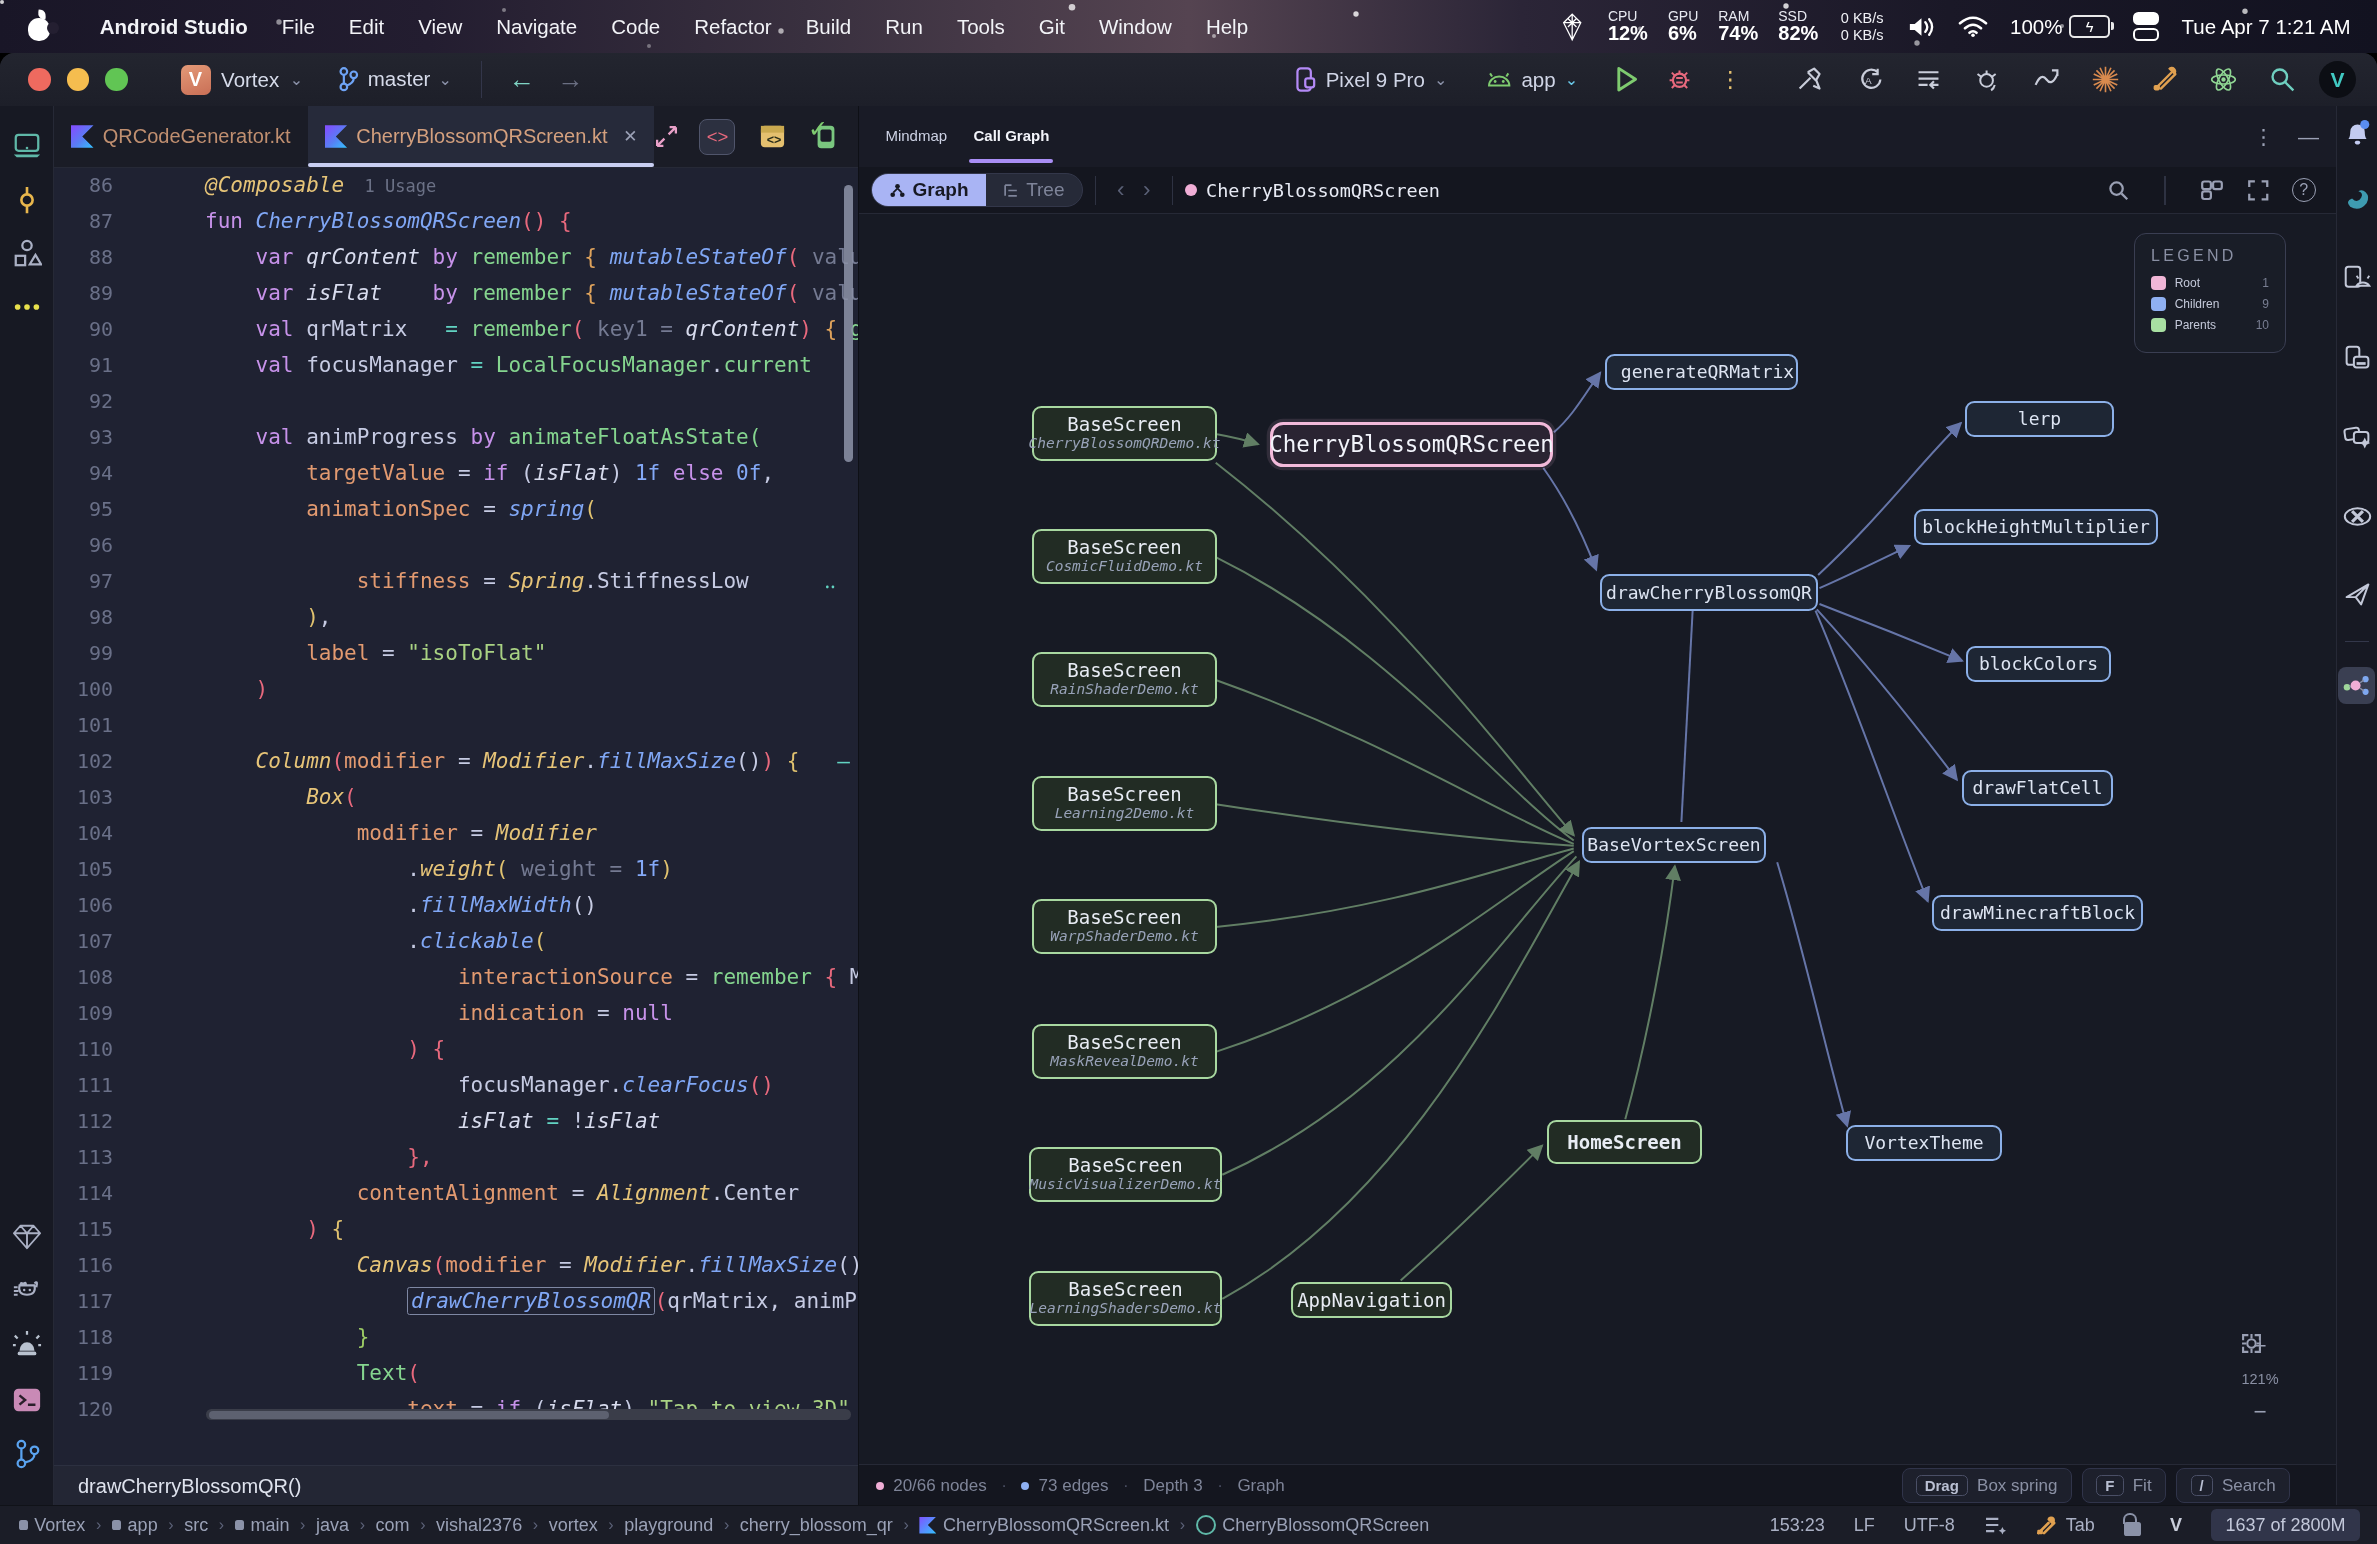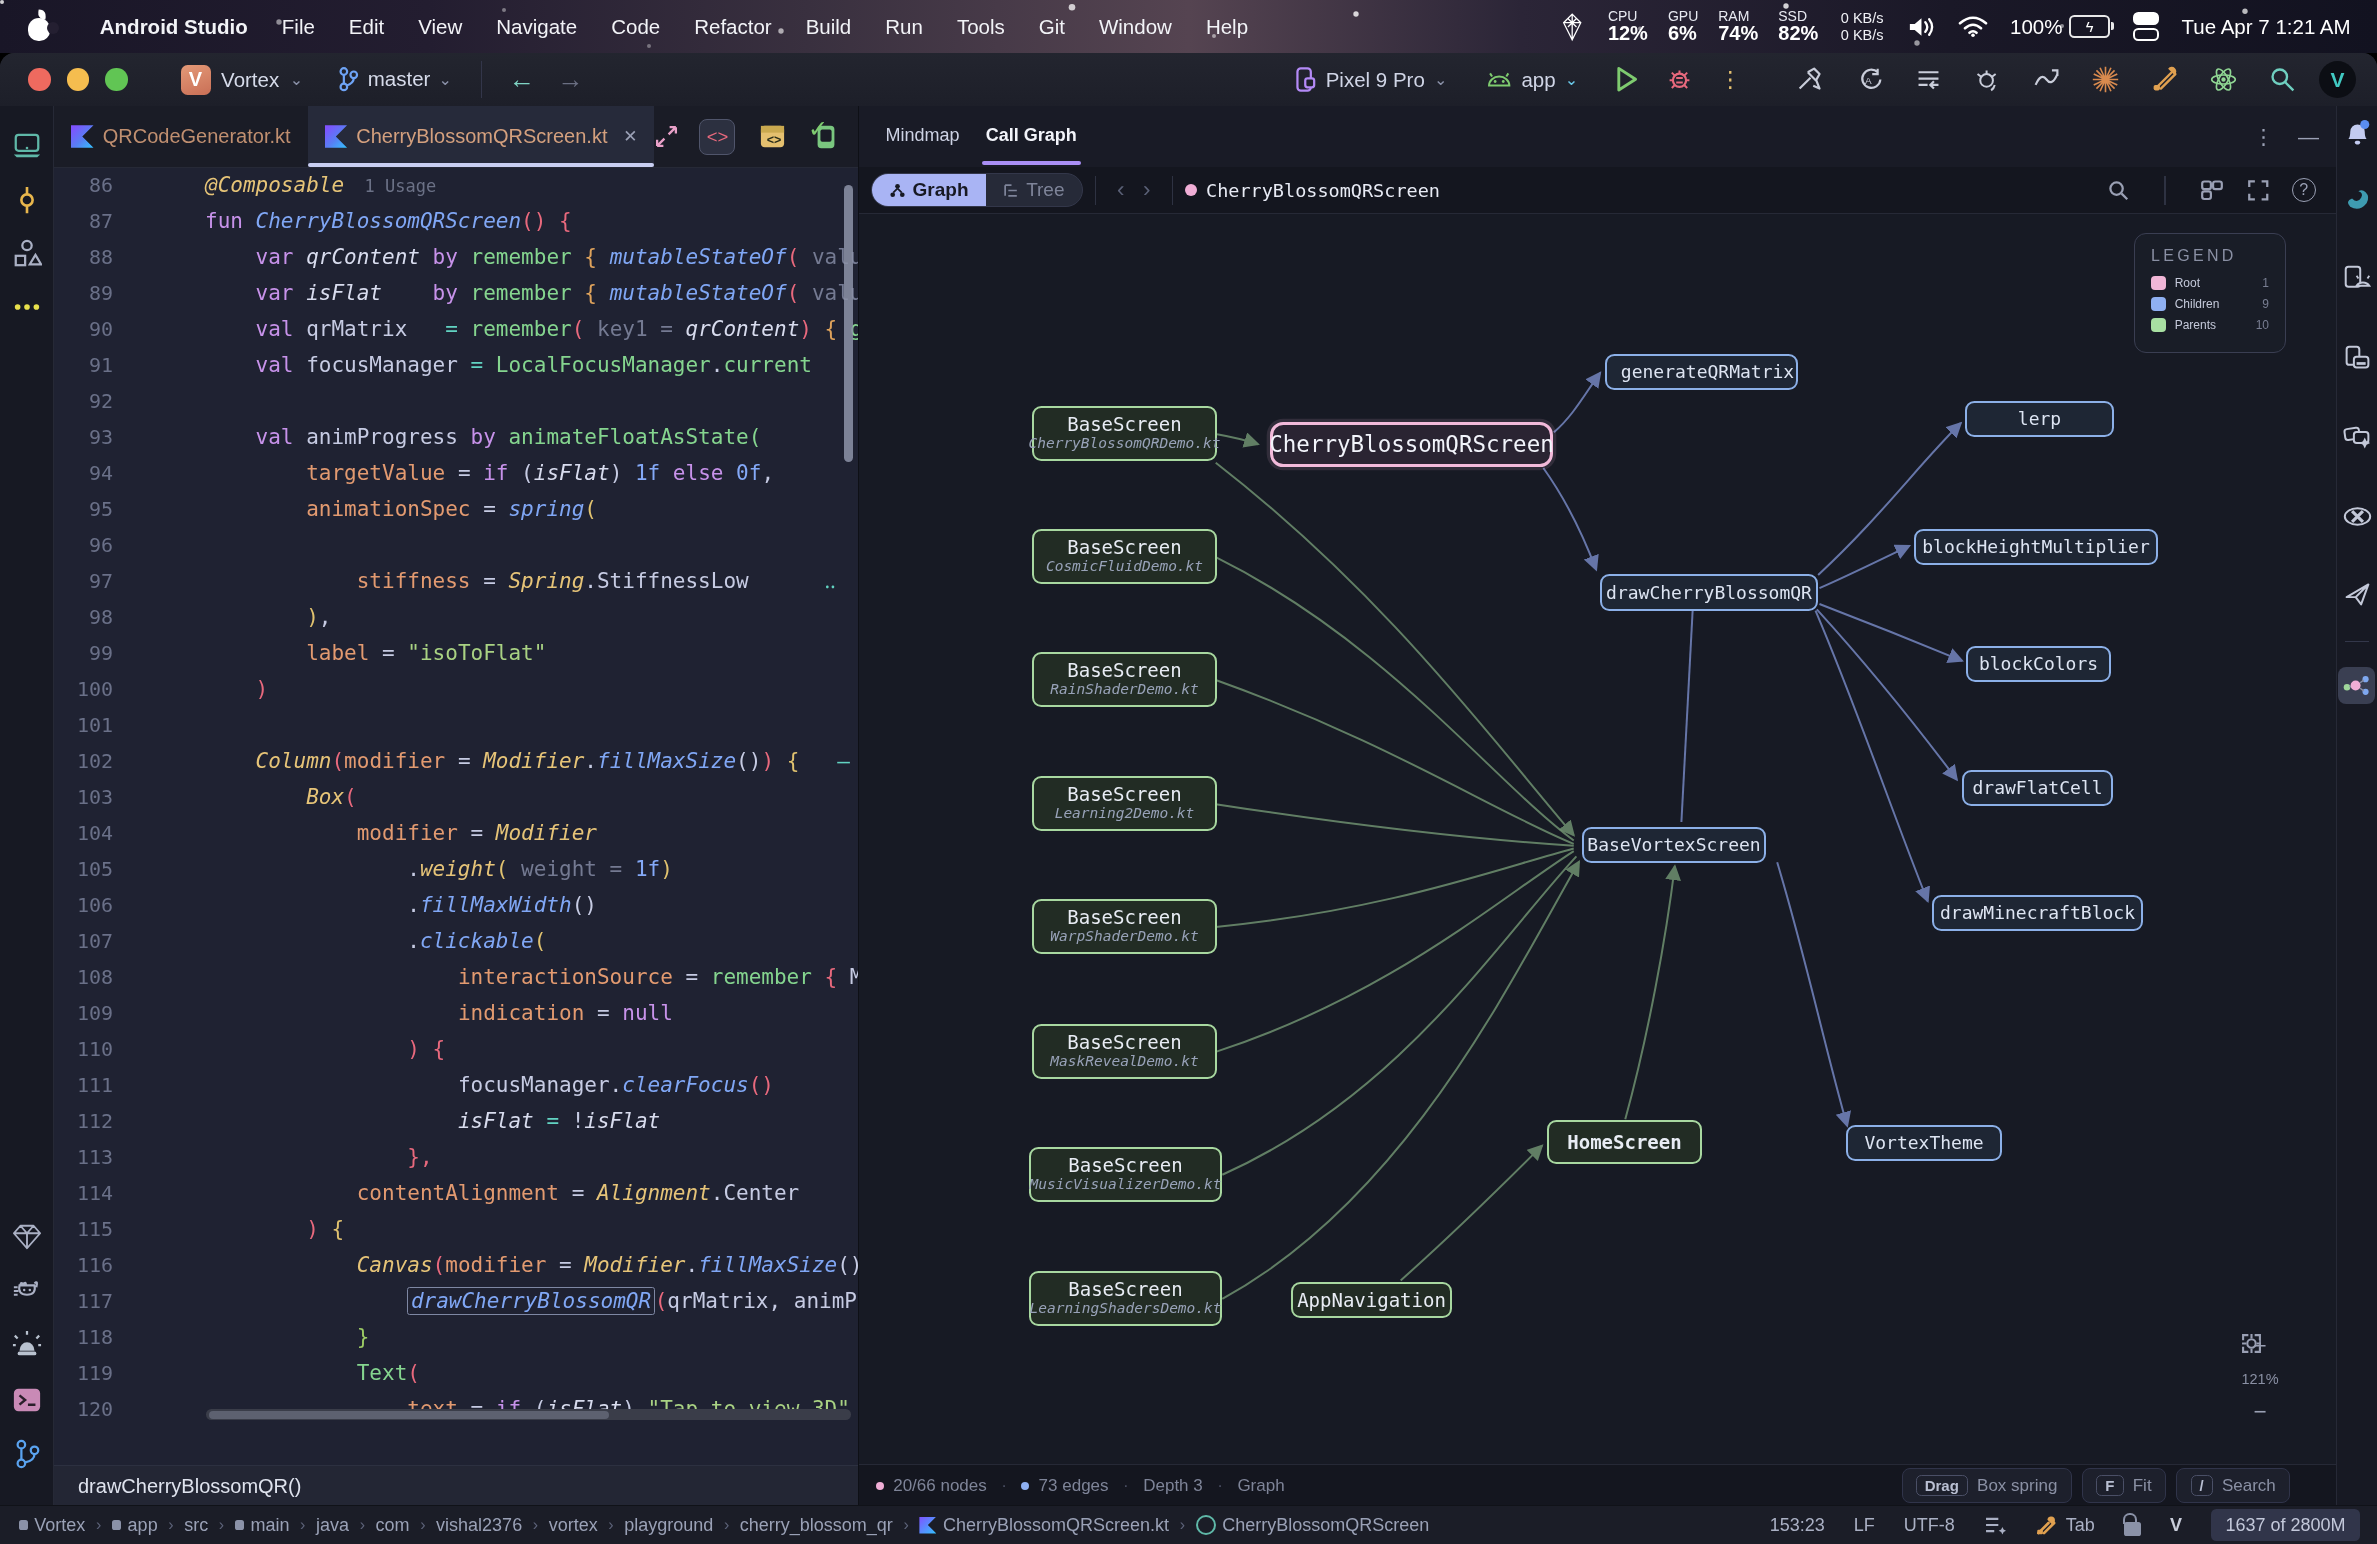--- a/index.html
+++ b/index.html
@@ -88,21 +88,21 @@
   .usage{font-size:17px;color:#6b7186;}
   .check{position:absolute;right:30px;top:9.2px;color:#7ecb6f;font-size:24px;}
   .vthumb{position:absolute;right:5.3px;top:79px;width:9.2px;height:277px;background:#8d93a8;border-radius:5.3px;opacity:.85;}
   .hscroll{position:absolute;left:152px;right:6.6px;bottom:86px;height:10.6px;background:#3a3d49;border-radius:5.3px;}
   .hscroll .thumb{position:absolute;left:2.6px;top:1.3px;width:62%;height:8px;background:#5d6170;border-radius:4px;}
   .context-bar{position:absolute;left:0;bottom:0;width:100%;height:41px;background:#232634;border-top:0.7px solid #2c3040;
     display:flex;align-items:center;padding-left:24px;box-sizing:border-box;font-size:20px;color:#dfe3ee;}
   
   .graph-pane{flex:1;position:relative;background:#171a24;}
   .gheader{position:absolute;left:0;top:0;width:100%;height:61px;background:#191b26;display:flex;align-items:center;border-bottom:0.7px solid #20222e;}
-  .gtab{font-size:18px;color:#cdd2e4;margin-left:26.4px;position:relative;padding-bottom:2.6px;}
+  .gtab{font-size:15px;color:#cdd2e4;margin-left:26.4px;position:relative;padding-bottom:2.6px;}
   .gtab.active{color:#f2f4fa;font-weight:bold;}
   .gtab.active:after{content:"";position:absolute;left:-4px;right:-4px;bottom:-17px;height:4.6px;background:#a98ef5;border-radius:2.6px;}
   .gheader-right{margin-left:auto;display:flex;gap:24px;padding-right:17px;color:#9aa0b4;font-size:21px;}
   .gsubbar{position:absolute;left:0;top:61px;width:100%;height:46px;background:#14161f;border-bottom:0.7px solid #262936;display:flex;align-items:center;}
   .toggle{display:flex;margin-left:12px;border-radius:18.5px;overflow:hidden;background:#262a38;border:0.7px solid #33374a;}
   .tseg{display:flex;align-items:center;gap:6.6px;padding:5.3px 17px;font-size:19px;color:#7e8499;}
   .tseg.sel{background:#a9b4f4;color:#171923;font-weight:bold;}
   .vline{width:1.3px;height:29px;background:#2e3242;margin:0 12px;}
   .chevbtn{color:#5a6076;font-size:22.5px;padding:0 9.2px;}
   .nodebadge{display:flex;align-items:center;gap:9.2px;font-family:"DejaVu Sans Mono",monospace;font-size:18.5px;color:#e8ebf5;}
@@ -652,21 +652,21 @@
             </div>
             <div class="gnode root" style="left: 411px; top: 209px; width: 283px; height: 45px;">
               <div class="ttl">CherryBlossomQRScreen</div>
             </div>
             <div class="gnode blue" style="left: 746px; top: 141px; width: 193px; height: 36px; padding-left: 12px;">
               <div class="ttl">generateQRMatrix</div>
             </div>
             <div class="gnode blue" style="left: 1106px; top: 188px; width: 149px; height: 36px;">
               <div class="ttl">lerp</div>
             </div>
-            <div class="gnode blue" style="left: 1055px; top: 316px; width: 244px; height: 36px;">
+            <div class="gnode blue" style="left: 1055px; top: 296px; width: 244px; height: 36px;">
               <div class="ttl">blockHeightMultiplier</div>
             </div>
             <div class="gnode blue" style="left: 741px; top: 361px; width: 218px; height: 37px;">
               <div class="ttl">drawCherryBlossomQR</div>
             </div>
             <div class="gnode blue" style="left: 1107px; top: 433px; width: 145px; height: 36px;">
               <div class="ttl">blockColors</div>
             </div>
             <div class="gnode blue" style="left: 1103px; top: 557px; width: 151px; height: 36px;">
               <div class="ttl">drawFlatCell</div>

